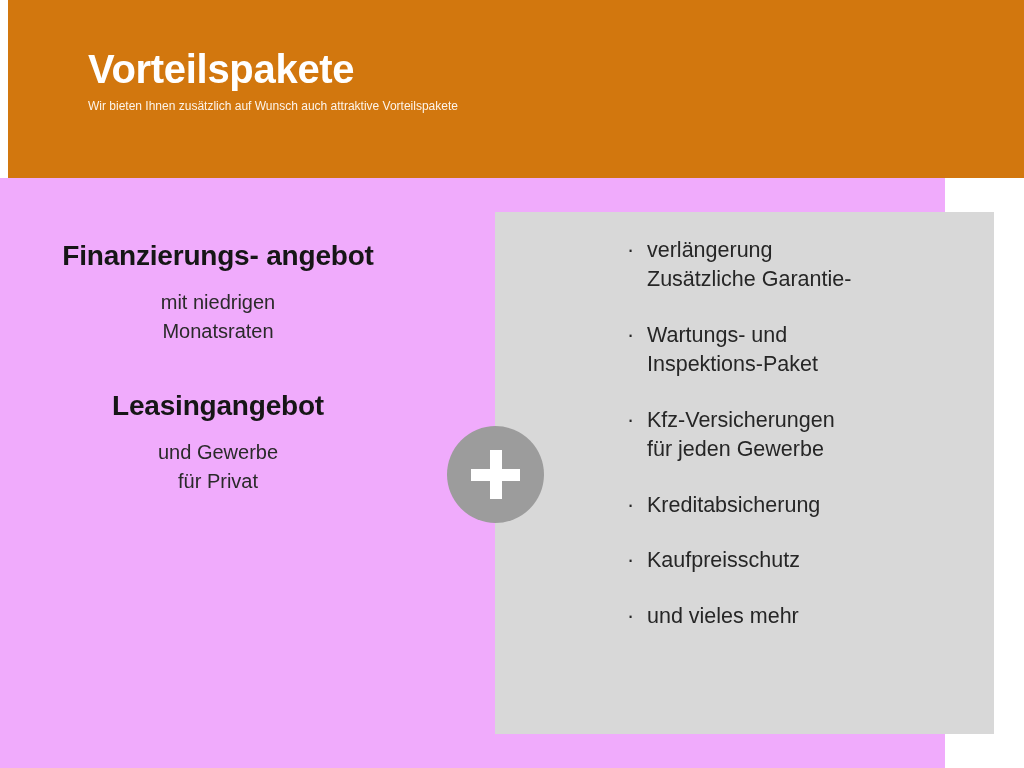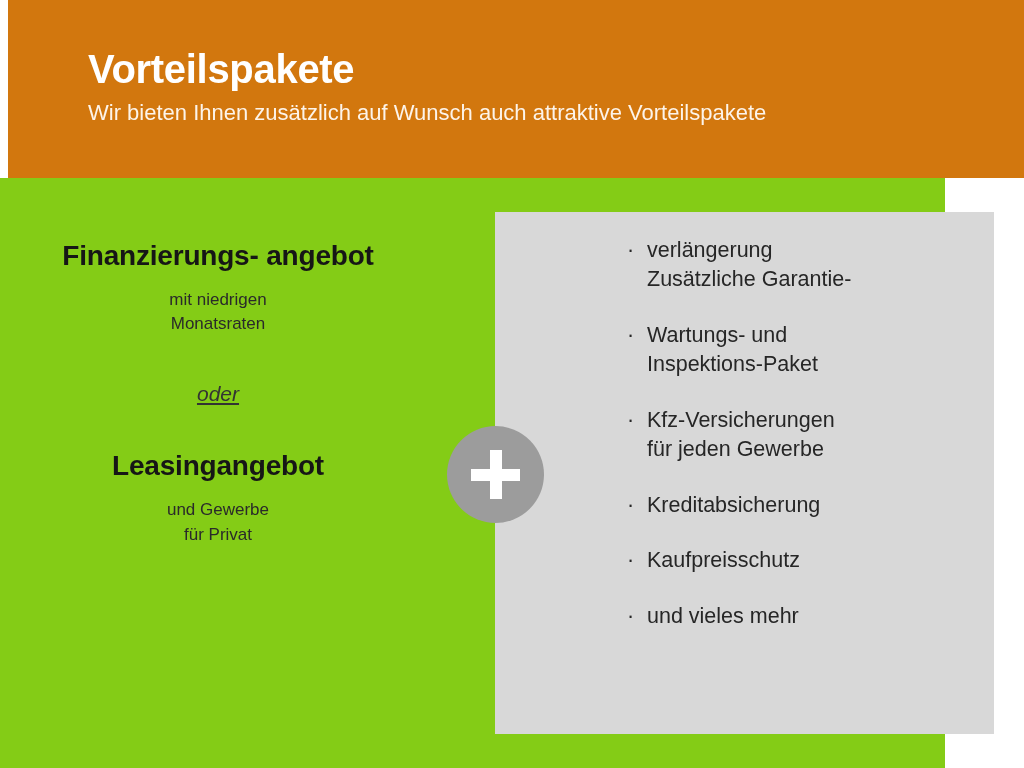--- a/index.html
+++ b/index.html
@@ -44,34 +44,34 @@
     color: #ffffff;
     font-size: 40px;
     font-weight: bold;
     letter-spacing: -0.3px;
     line-height: 1.05;
     font-family: "Liberation Sans", sans-serif;
   }
   .header-subtitle {
     margin: 9px 0 0 0;
     color: #fdf4ea;
-    font-size: 22px;
+    font-size: 12px;
     font-weight: normal;
     line-height: 1.25;
     font-family: "Liberation Sans", sans-serif;
   }
 
   
   .body-area {
     position: absolute;
     left: 0;
     top: 178px;
     width: 945px;
     height: 590px;
-    background: #84cc16;
+    background: #f0abfc;
   }
 
   
   .left-col {
     position: absolute;
     left: 48px;
     top: 60px;
     width: 340px;
     text-align: center;
     color: #1a1a1a;
@@ -82,21 +82,21 @@
   .offer-title {
     margin: 0;
     font-size: 28px;
     font-weight: bold;
     line-height: 1.28;
     color: #161616;
     letter-spacing: -0.2px;
   }
   .offer-sub {
     margin: 14px 0 0 0;
-    font-size: 17px;
+    font-size: 20px;
     font-weight: normal;
     line-height: 1.45;
     color: #2a2a2a;
   }
   .offer-sub .line {
     display: block;
   }
   .oder-wrap {
     margin: 44px 0 0 0;
     text-align: center;
@@ -207,23 +207,20 @@
         <div class="offer-title">
           <span class="line">Finanzierungs-</span>
           <span class="line">angebot</span>
         </div>
         <div class="offer-sub">
           <span class="line">mit niedrigen</span>
           <span class="line">Monatsraten</span>
         </div>
       </div>
 
-      <div class="oder-wrap">
-        <span class="oder">oder</span>
-      </div>
 
       <div class="offer-block second">
         <div class="offer-title">
           <span class="line">Leasingangebot</span>
         </div>
         <div class="offer-sub">
           <span class="line">und Gewerbe</span>
           <span class="line">für Privat</span>
         </div>
       </div>

